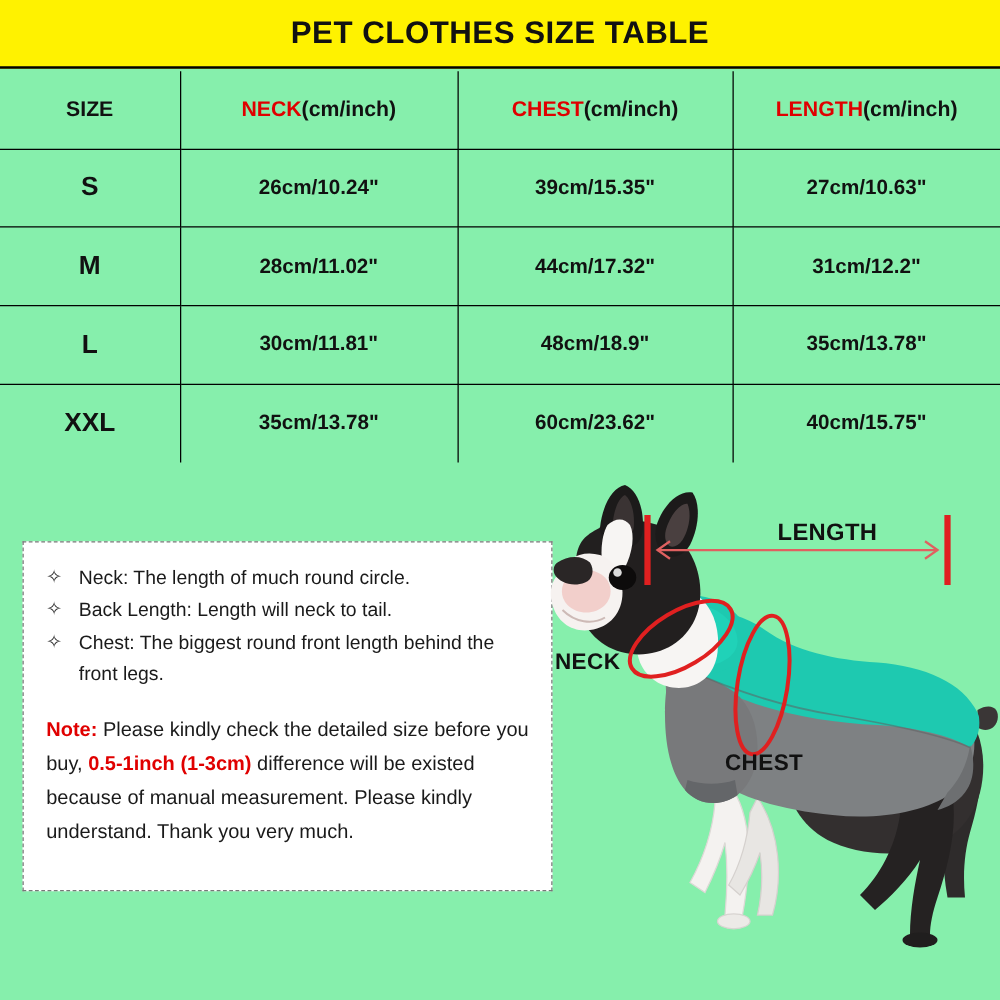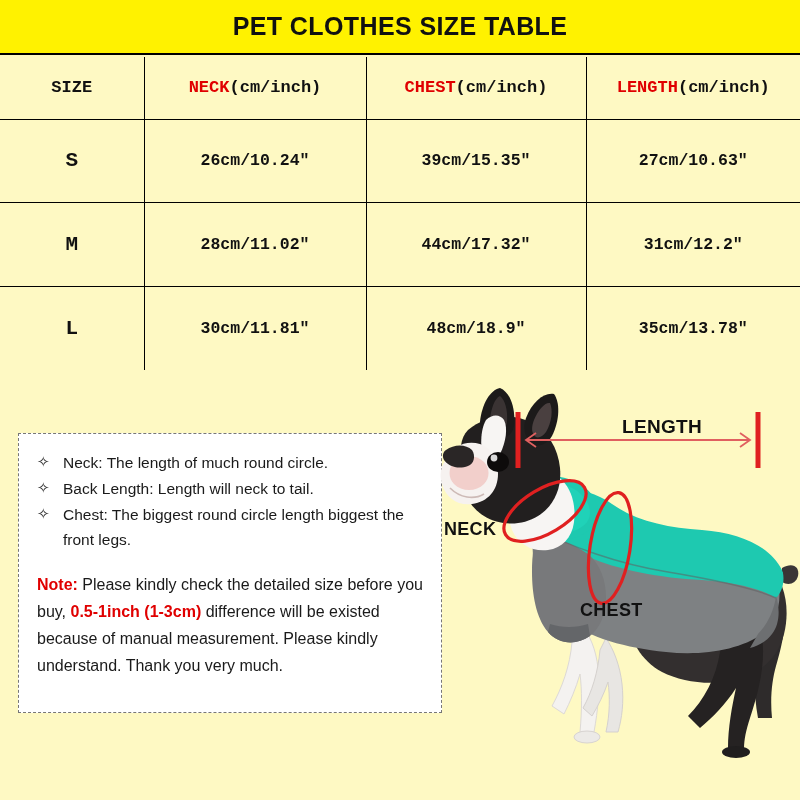--- a/index.html
+++ b/index.html
@@ -2,21 +2,21 @@
 <html><head>
 <meta charset="utf-8">
 <style>
   * { box-sizing: border-box; margin: 0; padding: 0; }
   html, body {
     width: 800px; height: 800px;
     background: #ffffff;
     font-family: "Liberation Sans", sans-serif;
     overflow: hidden;
   }
-  #page { position: relative; width: 800px; height: 800px; background:#fef9c3; }
+  #page { position: relative; width: 800px; height: 800px; background:#86efac; }
 
   
   .banner {
     position: absolute; left: 0; top: 0; width: 800px; height: 55px;
     background: #fff200;
     border-bottom: 2px solid #000;
     display: flex; align-items: center; justify-content: center;
   }
   .banner-title {
     font-size: 25px; font-weight: bold; color: #111;
@@ -30,21 +30,21 @@
   }
   table.size-table {
     width: 800px; height: 313px;
     border-collapse: collapse;
     table-layout: fixed;
   }
   table.size-table td, table.size-table th {
     border: 1.6px solid #000;
     text-align: center;
     vertical-align: middle;
-    font-family: Liberation Mono, monospace;
+    font-family: Liberation Sans, sans-serif;
   }
   table.size-table td:first-child, table.size-table th:first-child { border-left: none; }
   table.size-table td:last-child,  table.size-table th:last-child  { border-right: none; }
   table.size-table tr:first-child th { border-top: none; }
   table.size-table tr:last-child td { border-bottom: none; }
 
   col.c1 { width: 144px; }
   col.c2 { width: 222px; }
   col.c3 { width: 220px; }
   col.c4 { width: 214px; }
@@ -149,37 +149,43 @@
           <td><span class="cell-val">28cm/11.02"</span></td>
           <td><span class="cell-val">44cm/17.32"</span></td>
           <td><span class="cell-val">31cm/12.2"</span></td>
         </tr>
         <tr class="data-row">
           <td><span class="cell-size">L</span></td>
           <td><span class="cell-val">30cm/11.81"</span></td>
           <td><span class="cell-val">48cm/18.9"</span></td>
           <td><span class="cell-val">35cm/13.78"</span></td>
         </tr>
+        <tr class="data-row">
+          <td><span class="cell-size">XXL</span></td>
+          <td><span class="cell-val">35cm/13.78"</span></td>
+          <td><span class="cell-val">60cm/23.62"</span></td>
+          <td><span class="cell-val">40cm/15.75"</span></td>
+        </tr>
       </tbody>
     </table>
   </div>
 
   <div class="info-box">
     <ul class="bullets">
       <li>
         <span class="bullet-glyph">✧</span>
         <span class="bullet-text">Neck: The length of much round circle.</span>
       </li>
       <li>
         <span class="bullet-glyph">✧</span>
         <span class="bullet-text">Back Length: Length will neck to tail.</span>
       </li>
       <li>
         <span class="bullet-glyph">✧</span>
-        <span class="bullet-text">Chest: The biggest round circle length biggest the front legs.</span>
+        <span class="bullet-text">Chest: The biggest round front length behind the front legs.</span>
       </li>
     </ul>
 
     <p class="note-para"><span class="note-label">Note:</span><span> Please kindly check the detailed size before you buy, </span><span class="note-hl">0.5-1inch (1-3cm)</span><span> difference will be existed because of manual measurement. Please kindly understand. Thank you very much.</span></p>
   </div>
 
   <div class="illustration">
 
     <svg class="illus-svg" width="360" height="380" viewBox="0 0 360 380">
       <defs>

